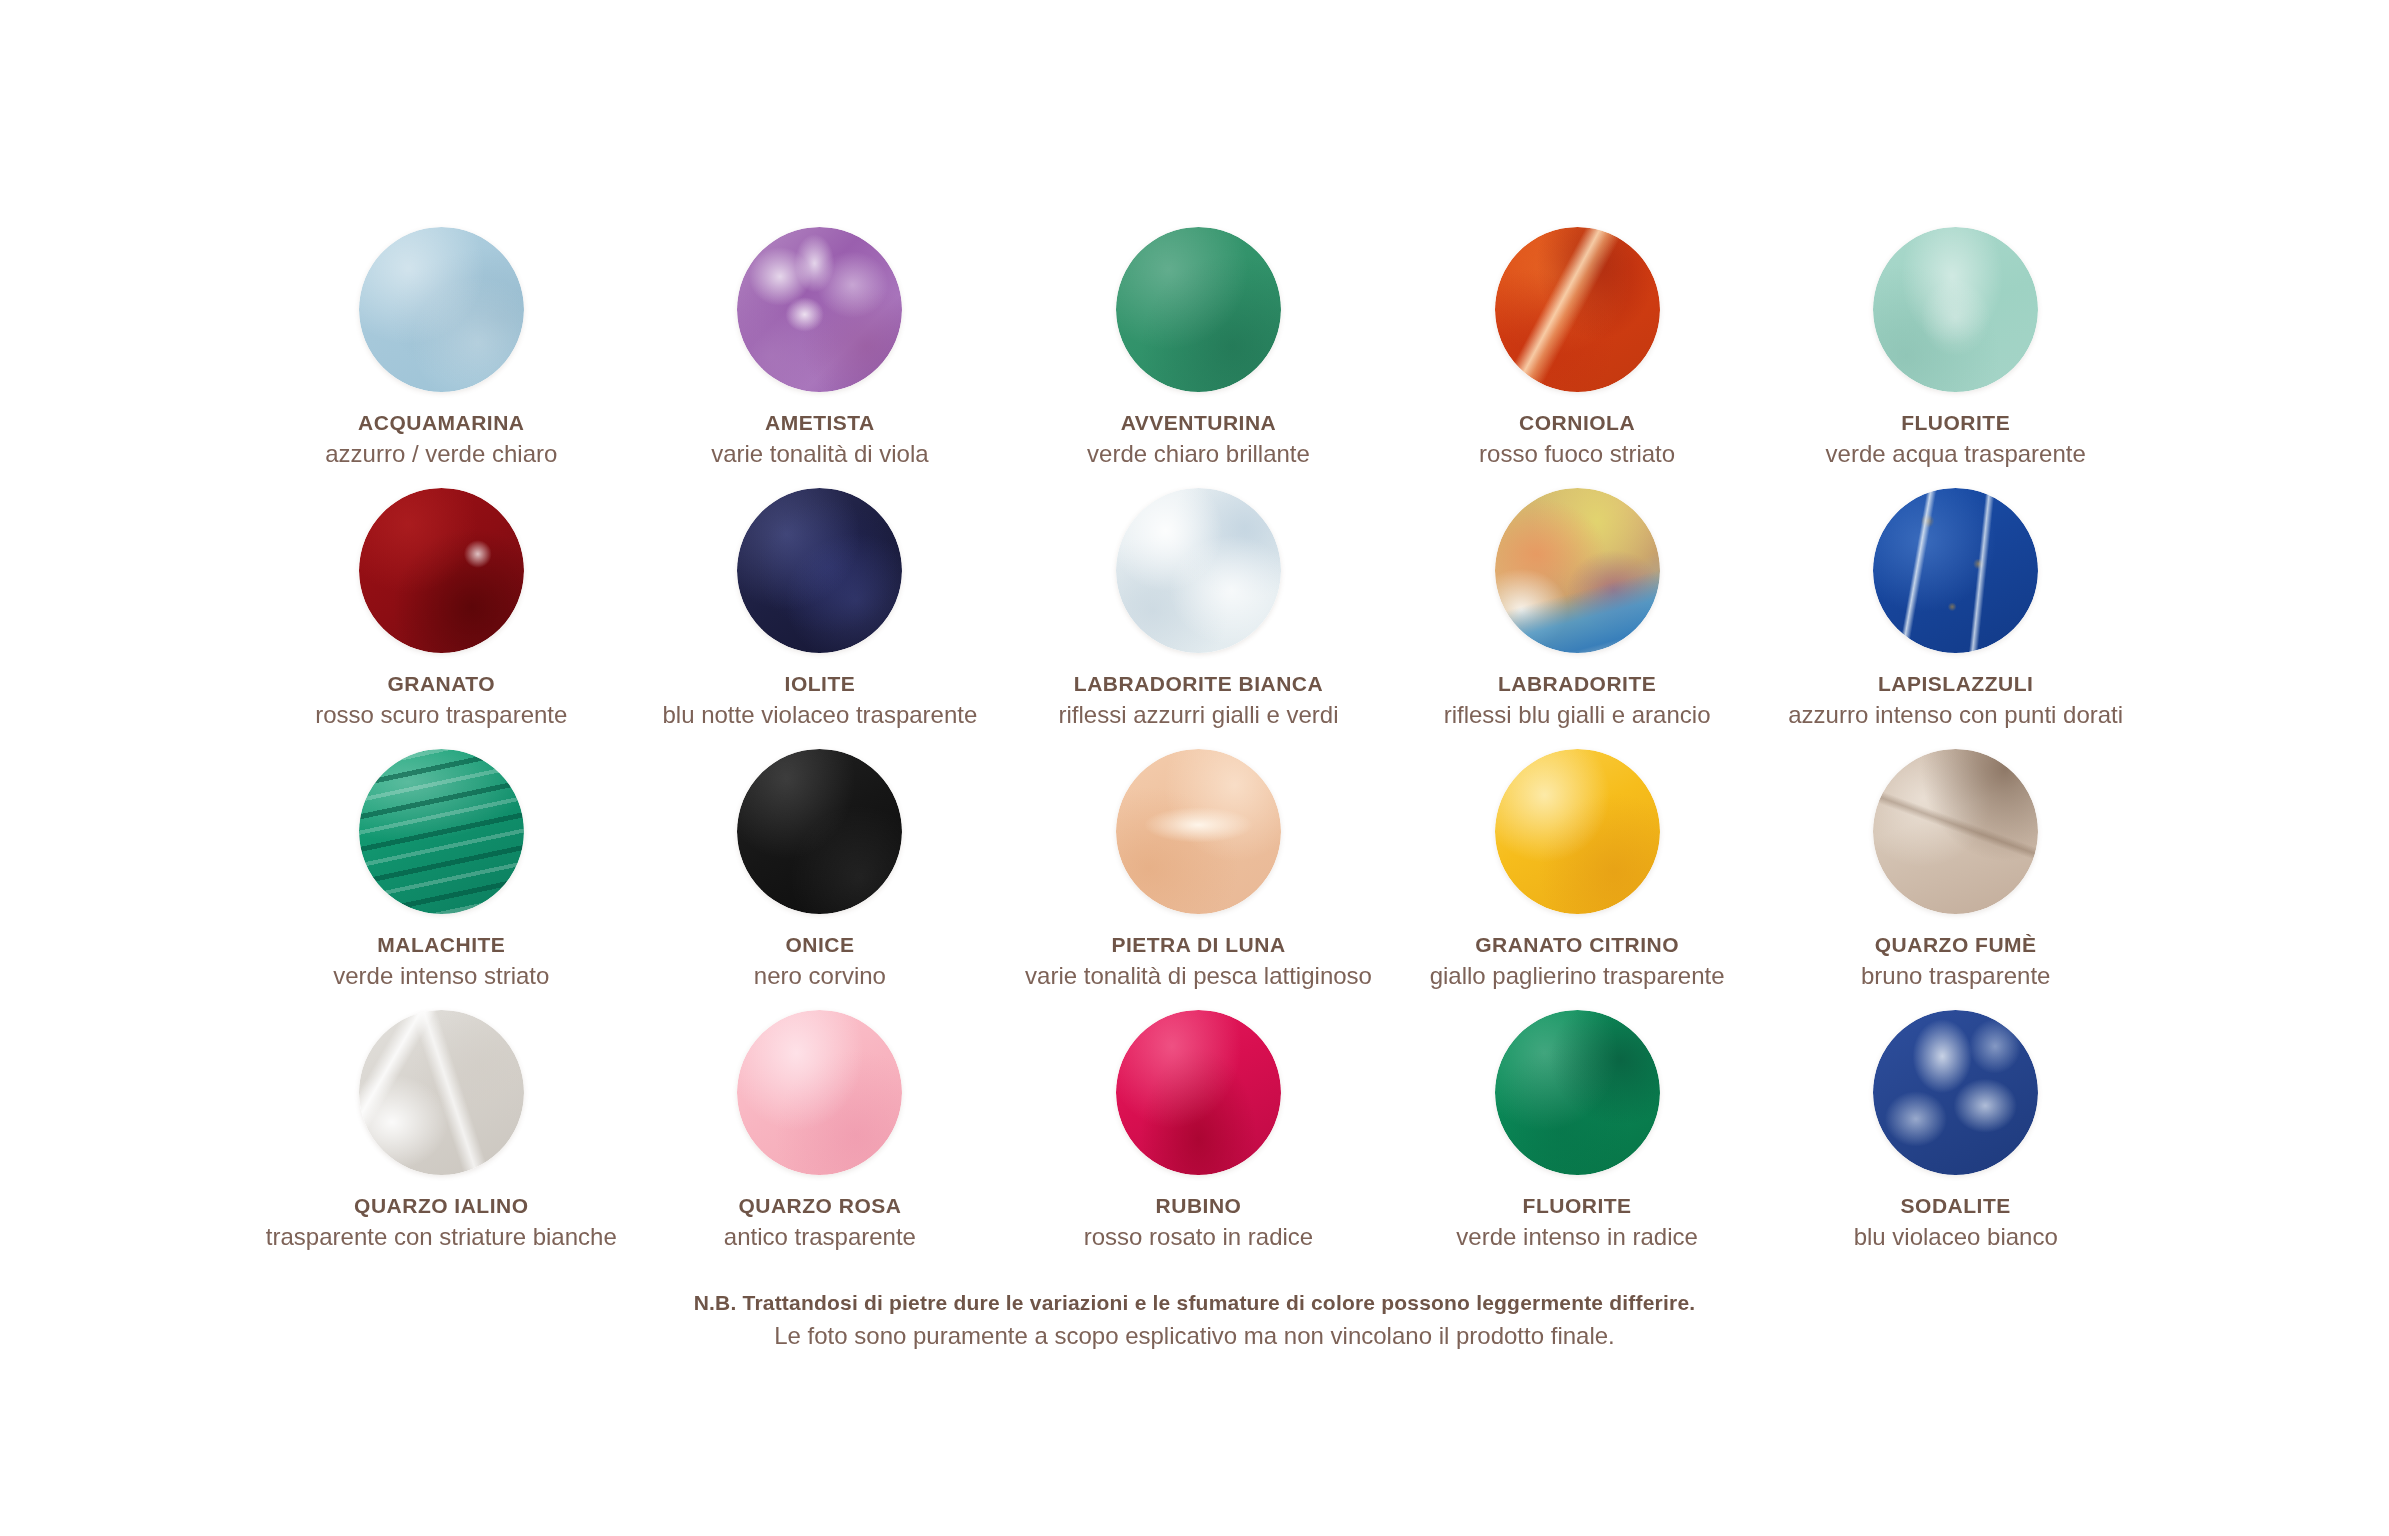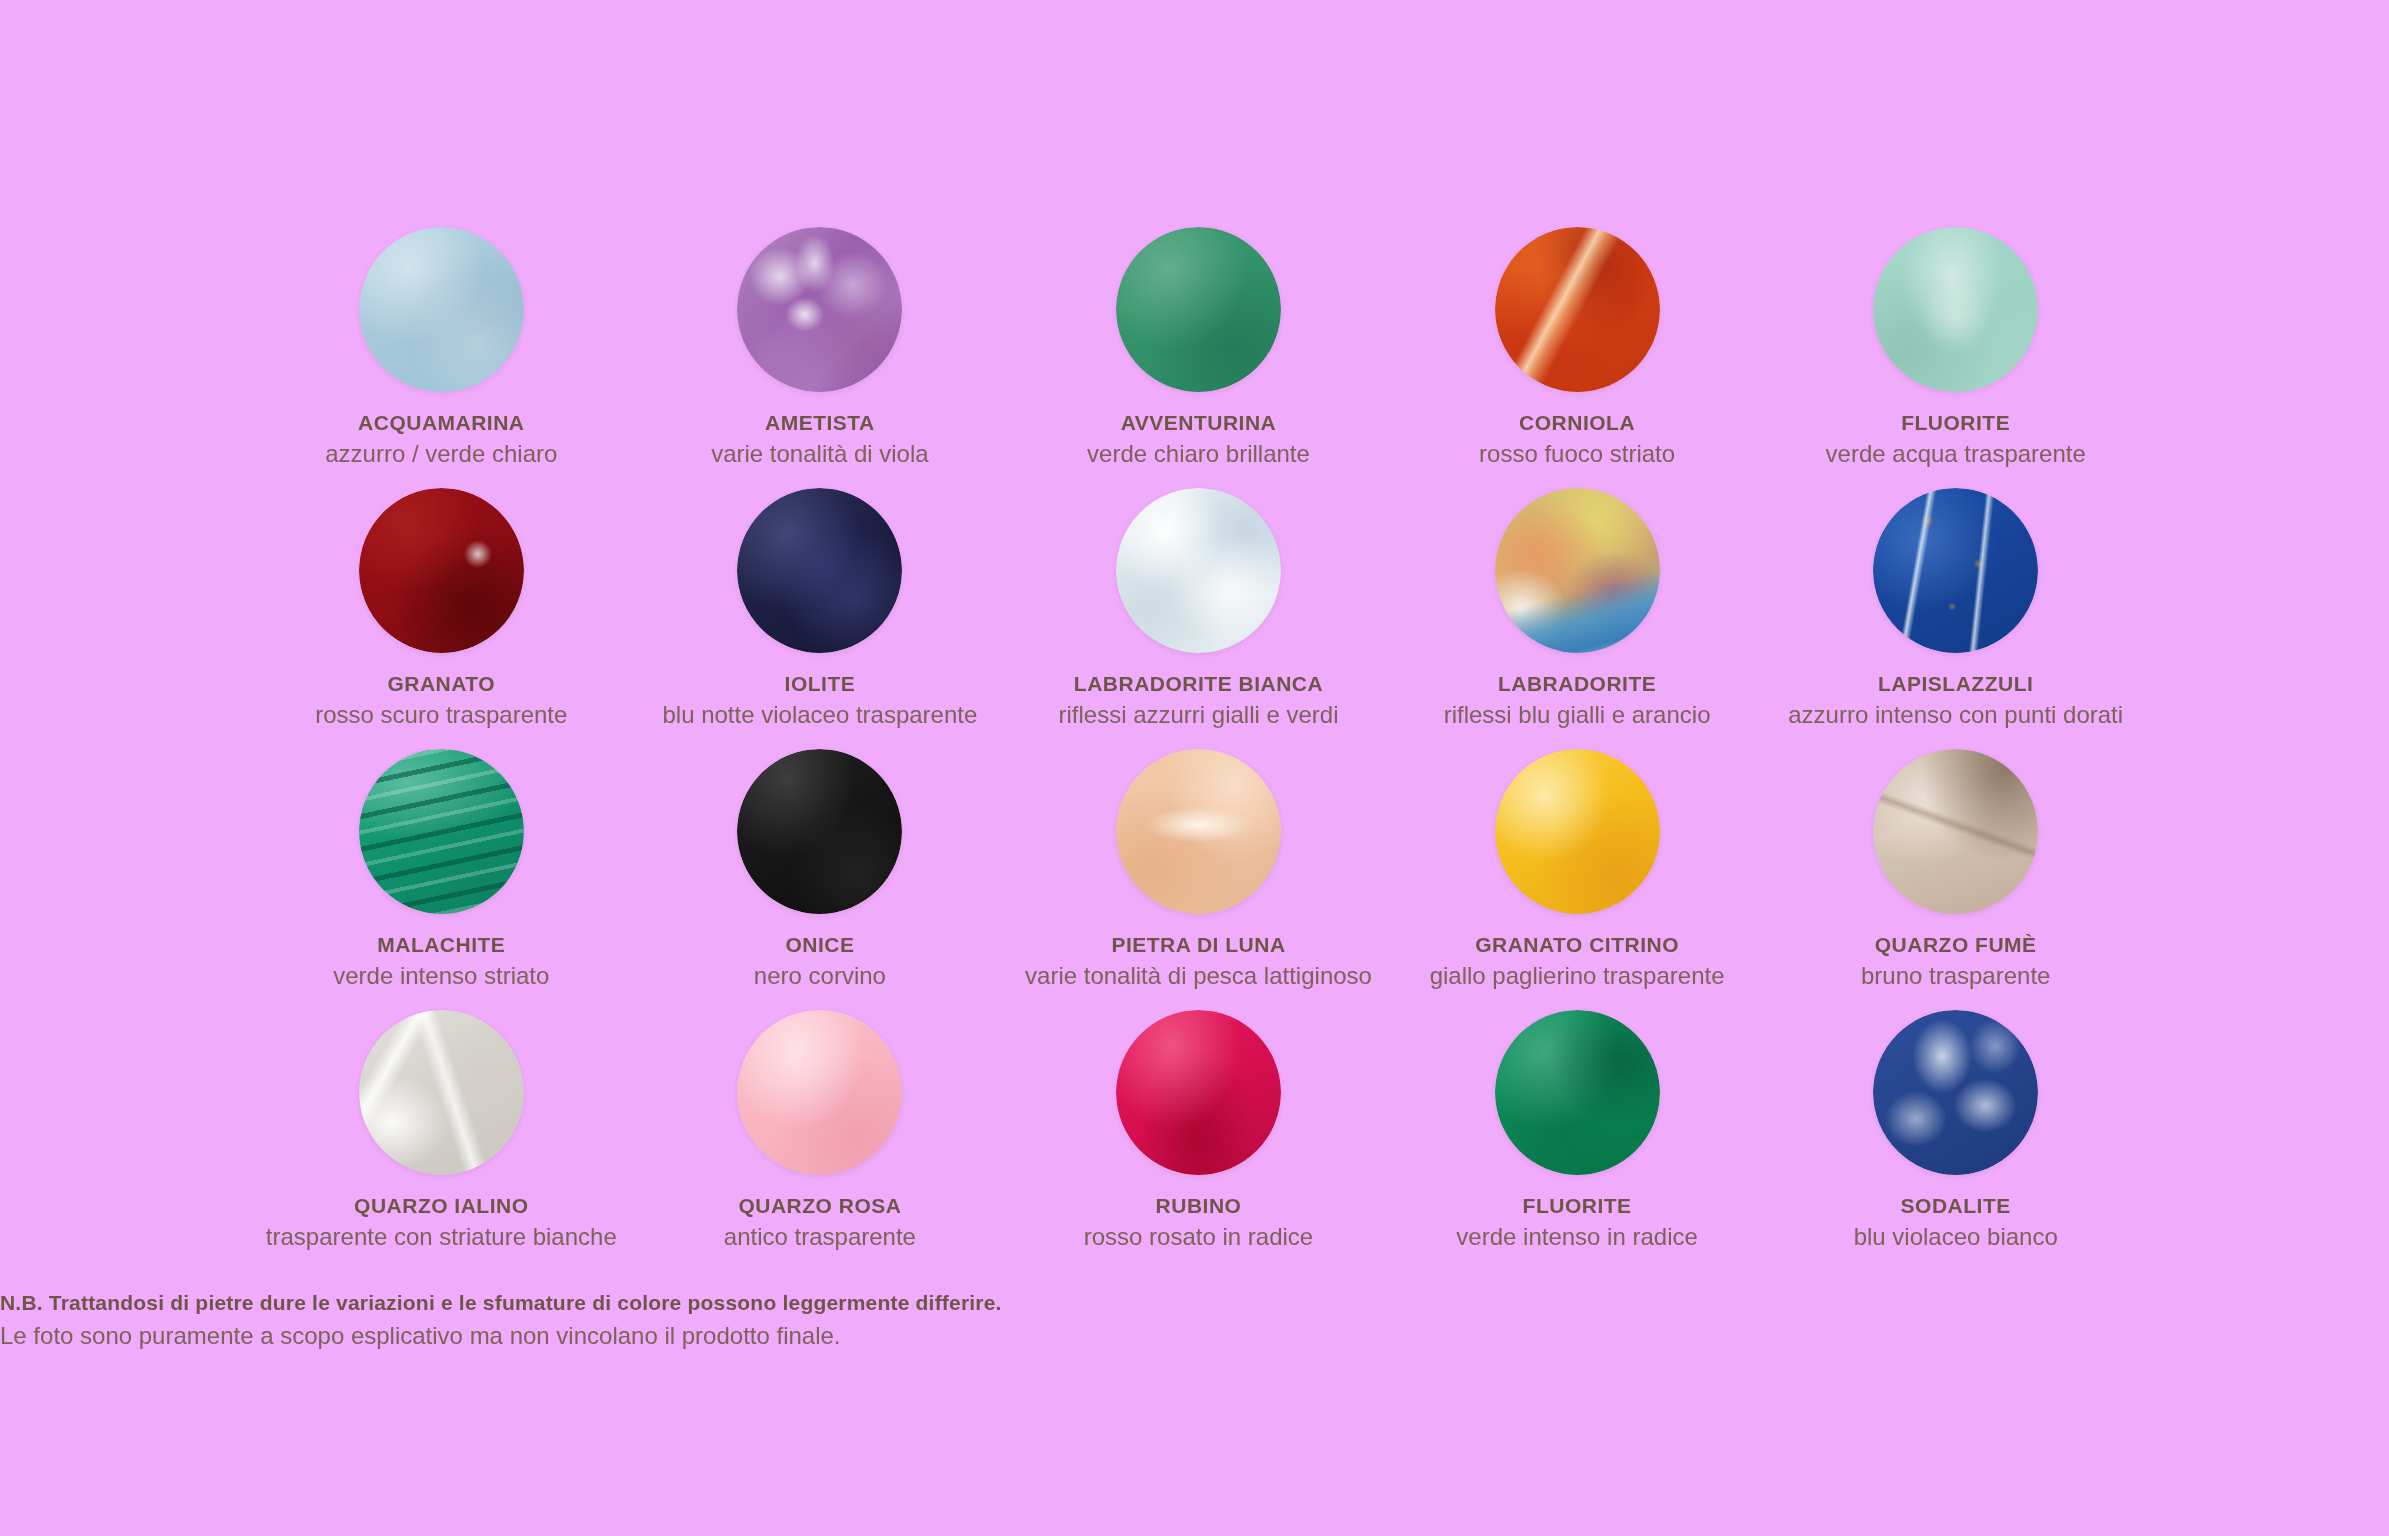--- a/index.html
+++ b/index.html
@@ -5,21 +5,21 @@
   * { margin:0; padding:0; box-sizing:border-box; }
   html,body{
     width:2389px; height:1536px;
     background:#e7ded4;
     font-family:"Liberation Sans", sans-serif;
     overflow:hidden;
   }
   .board{
     position:relative;
     width:2389px; height:1536px;
-    background:#f0abfc;
+    background:#ffffff;
   }
 
   .grid{
     position:absolute;
     left:252px; top:227px;
     width:1893px;
     display:grid;
     grid-template-columns:repeat(5, 1fr);
     grid-auto-rows:261px;
     column-gap:0px;
@@ -57,21 +57,21 @@
     font-size:24px;
     color:#7d6257;
     text-align:center;
     white-space:nowrap;
   }
 
   .note{
     position:absolute;
     left:0; right:0;
     top:1291px;
-    text-align:left;
+    text-align:center;
   }
   .note .l1{
     font-size:21px;
     font-weight:bold;
     color:#6f5548;
     letter-spacing:0.2px;
   }
   .note .l2{
     margin-top:6.7px;
     font-size:24px;

